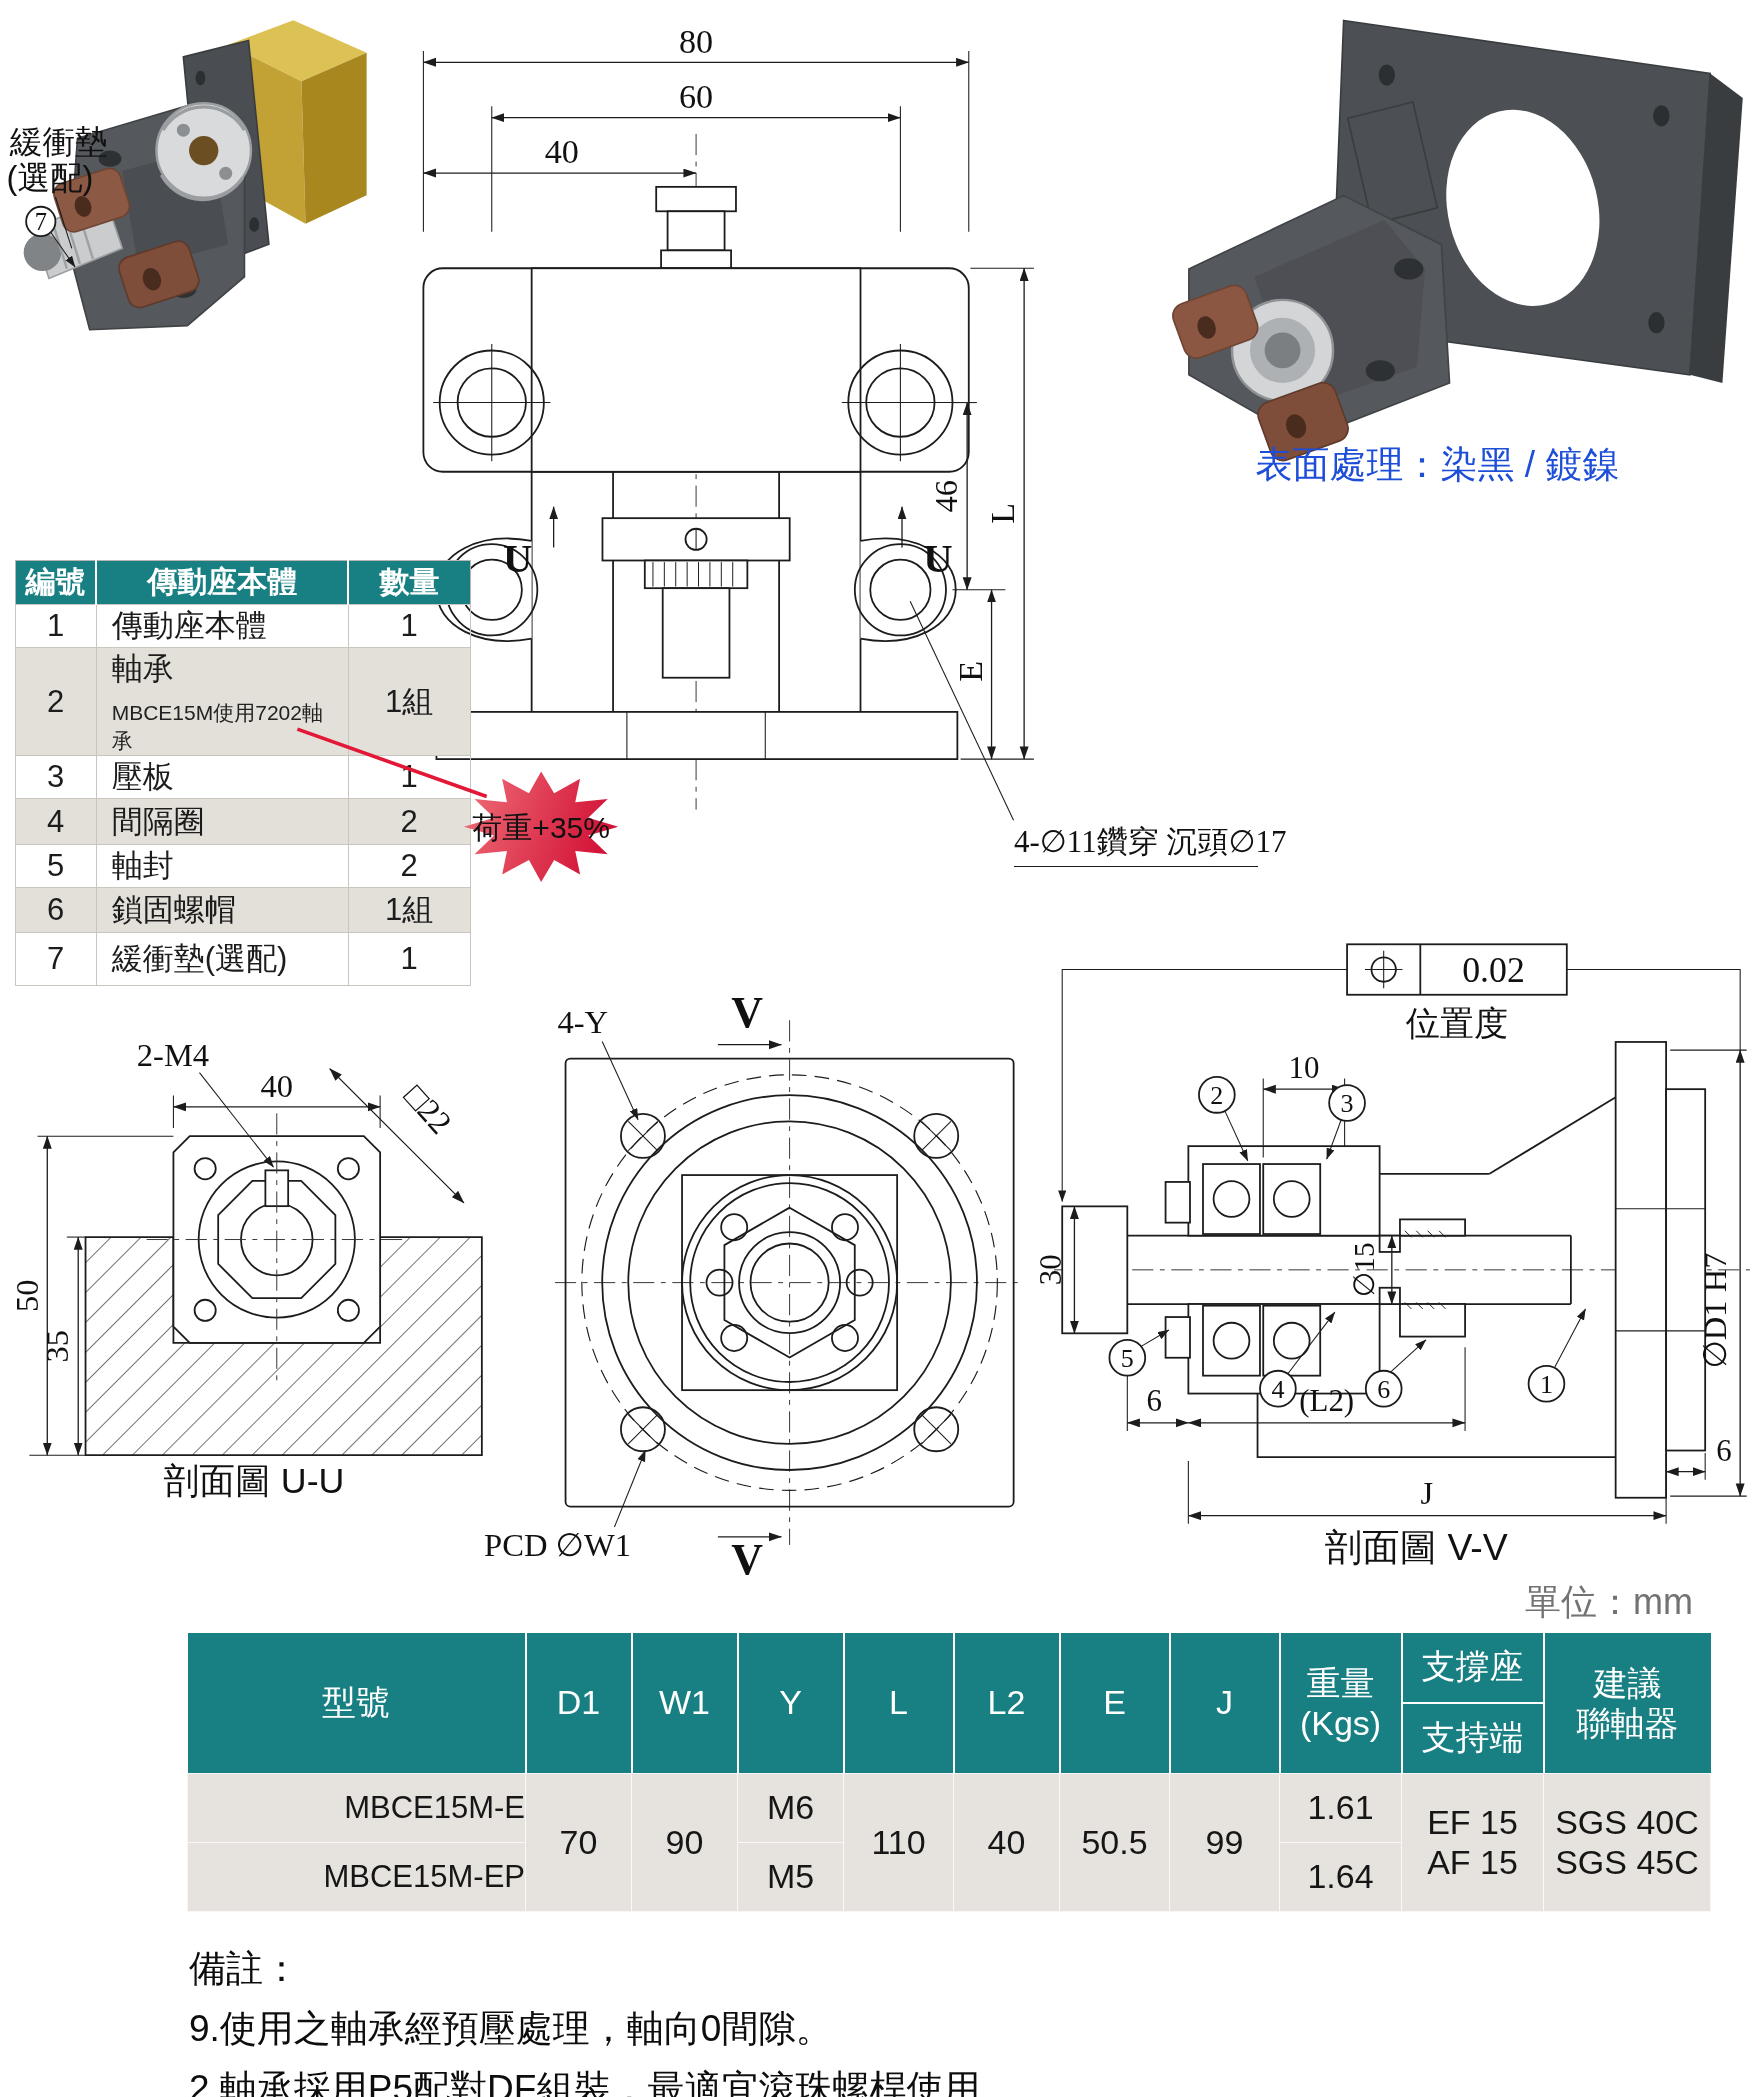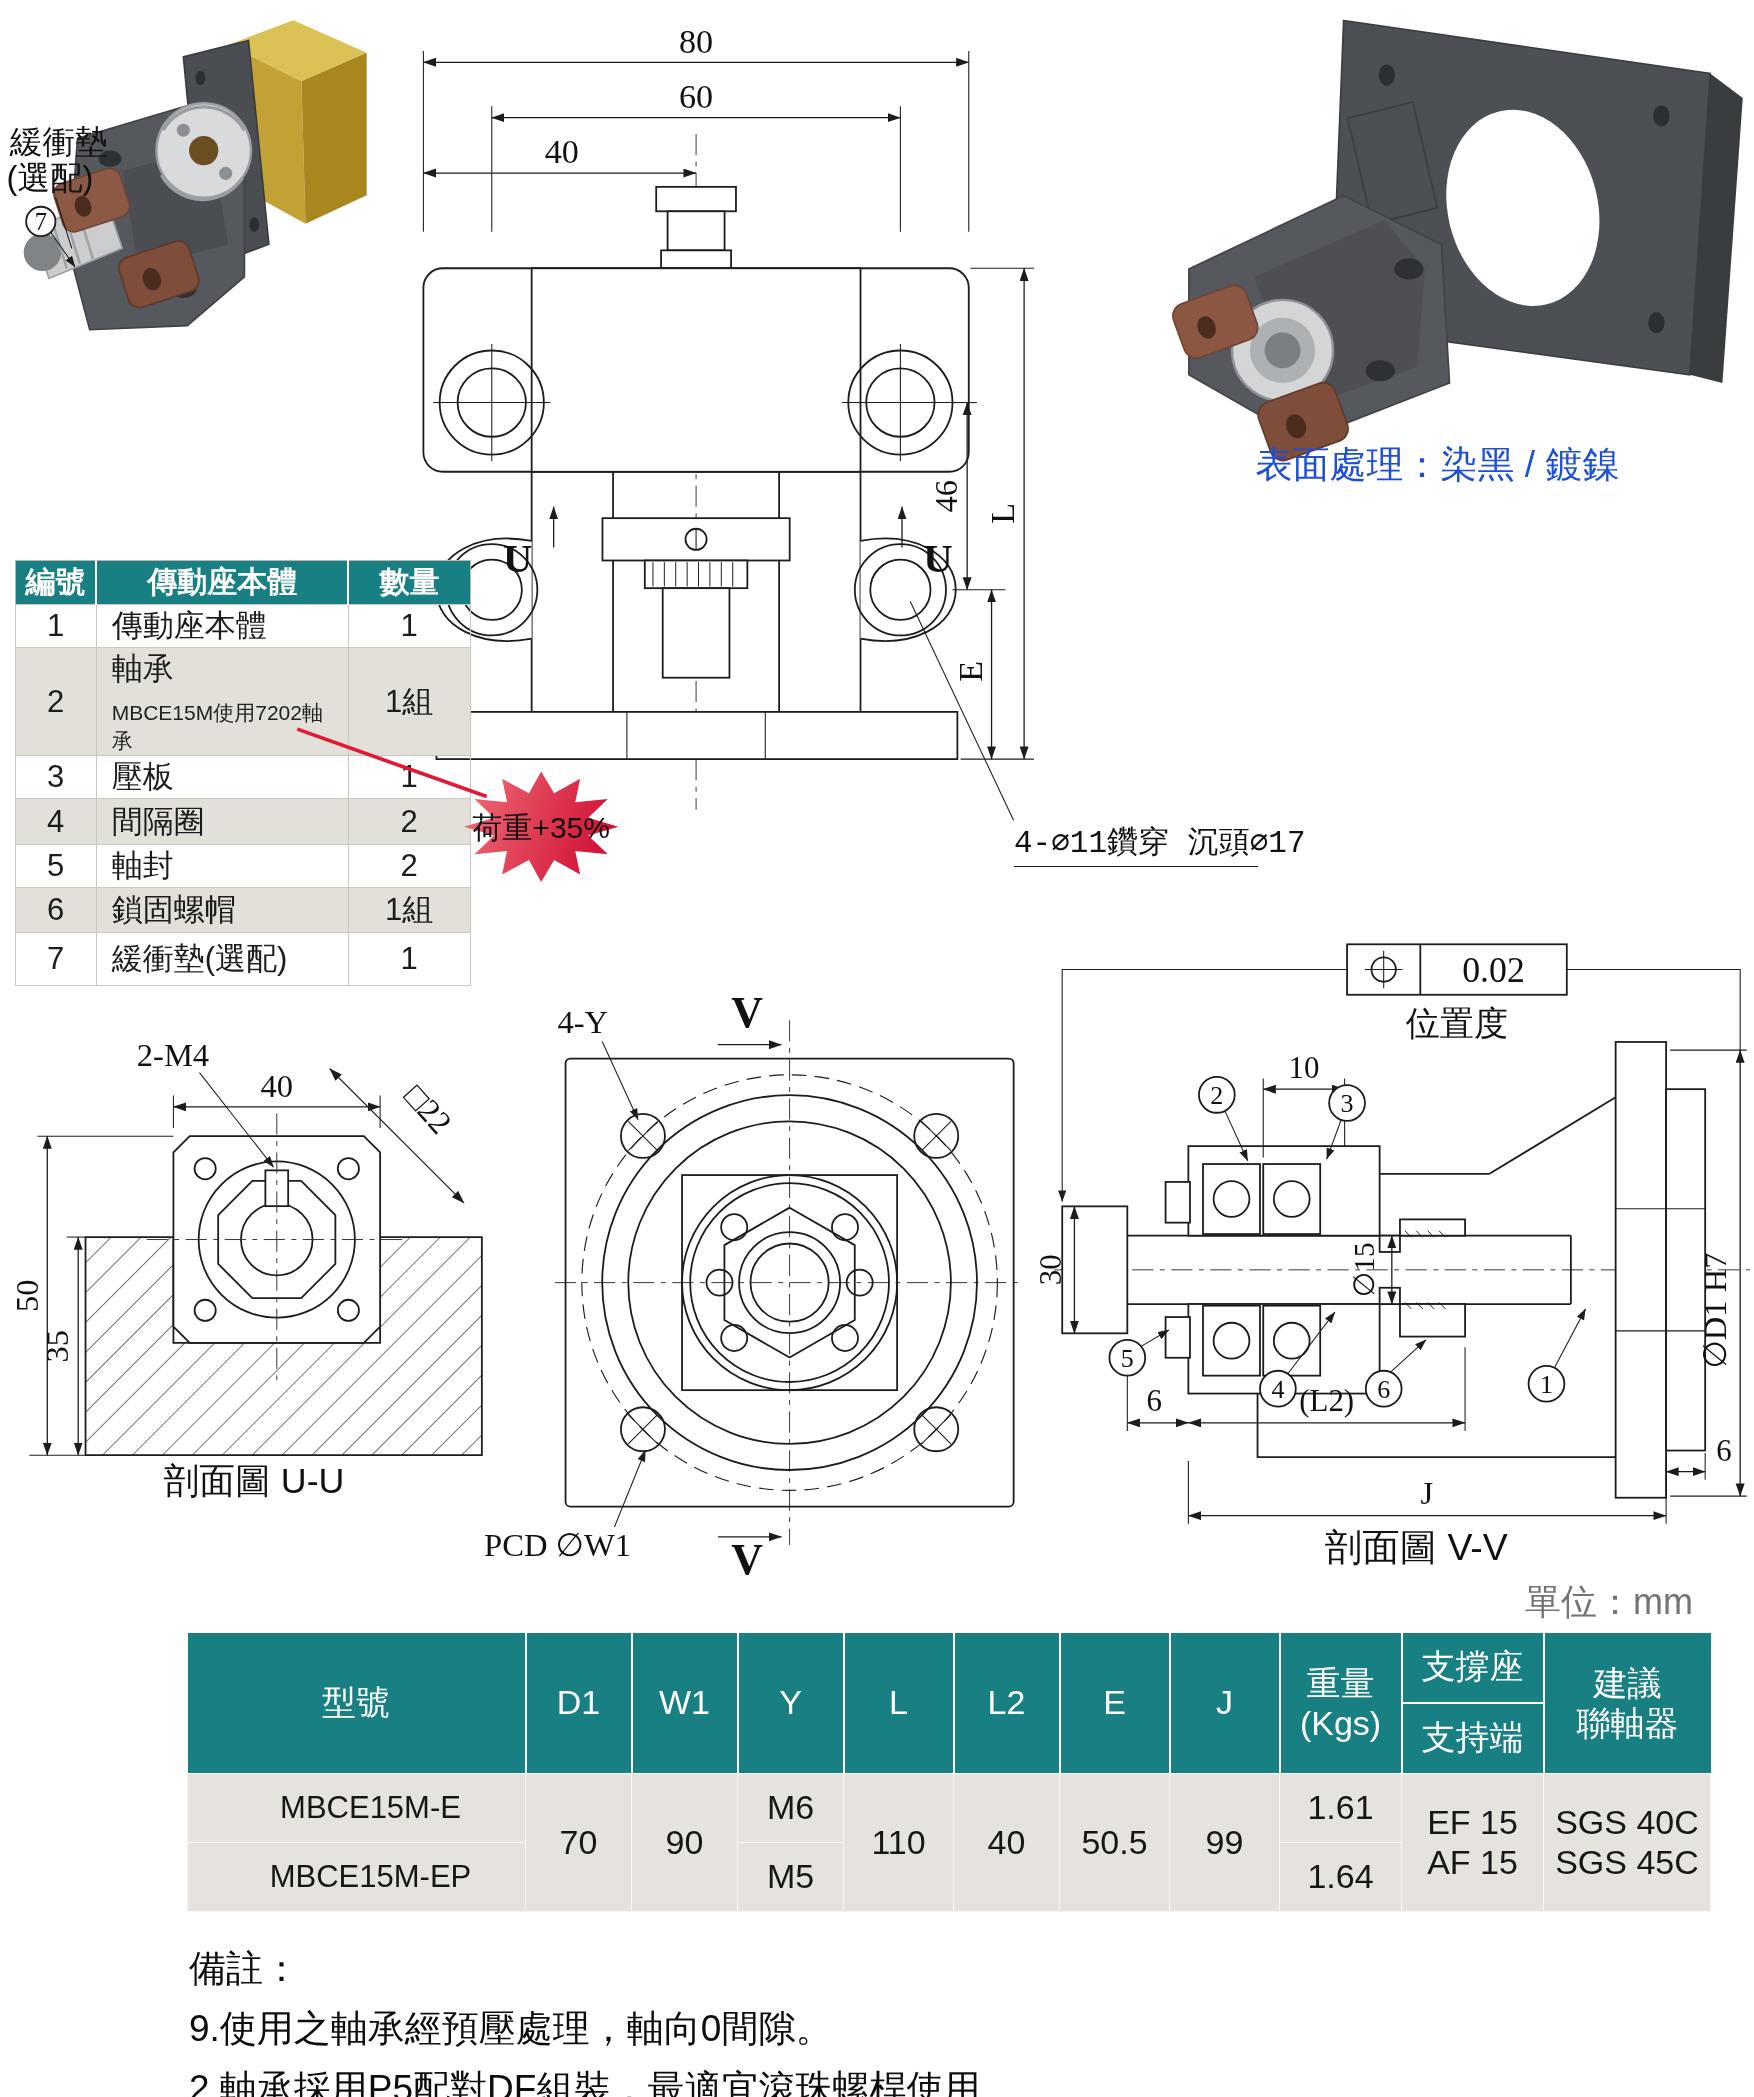--- a/index.html
+++ b/index.html
@@ -22,21 +22,21 @@
   .ptable th:first-child{border-left:none}
   .ptable td{border:0.8px solid #c9c6c0;font-size:31px;color:#1c1c1c;padding:0 6.5px;text-align:center}
   .ptable td.nm{text-align:left;padding-left:15px}
   .ptable tr.g td{background:#e3e0da}
   .ptable .sub{display:block;font-size:21px;margin-top:9px;color:#222}
   
   .stable{border-collapse:collapse;table-layout:fixed;width:1523px}
   .stable th{background:#187f82;color:#fff;font-weight:normal;font-size:34px;border-left:2.4px solid #fff;padding:0}
   .stable th:first-child{border-left:none}
   .stable td{background:#e6e3de;border:1.6px solid #f9f8f6;font-size:34px;color:#161616;text-align:center;padding:0}
-  .stable td.mdl{text-align:center;padding-left:28px;font-size:31px}
+  .stable td.mdl{text-align:right;padding-left:28px;font-size:31px}
   .model-h{font-size:46px}
   .twoLine span{display:block;line-height:1.18}
   .sup-split div{padding:11.4px 0}
   .sup-split div:first-child{border-bottom:2.4px solid #fff}
   .noteBlock{font-size:37px;line-height:1.62;color:#0d0d0d}
 </style>
 </head>
 <body>
 
 <div id="page">
@@ -183,21 +183,21 @@
   <text x="736" y="585" font-size="40" text-anchor="middle" transform="rotate(-90 736 585)">46</text>
   <line x1="818" y1="305" x2="818" y2="908" class="diml" marker-start="url(#mA)" marker-end="url(#mA)"></line>
   <text x="806" y="606" font-size="42" text-anchor="middle" transform="rotate(-90 806 606)">L</text>
   <line x1="778" y1="700" x2="778" y2="908" class="diml" marker-start="url(#mA)" marker-end="url(#mA)"></line>
   <text x="766" y="800" font-size="42" text-anchor="middle" transform="rotate(-90 766 800)">E</text>
 
   <line x1="805" y1="983" x2="678" y2="714" class="thin"></line>
 </svg>
 
 <div class="abs" style="left:1014px;top:821px;width:244px;border-bottom:1.6px solid #1c1c1c;padding-bottom:3.3px;
-     font-family:Liberation Mono, monospace;font-size:31px;white-space:nowrap">4-∅11鑽穿 沉頭∅17</div>
+     font-family:Liberation Serif, serif;font-size:31px;white-space:nowrap">4-∅11鑽穿 沉頭∅17</div>
 
 <svg class="abs" style="left:1140px;top:0" width="615" height="489" viewBox="0 0 755 600">
   <polygon points="700,90 740,120 715,470 675,460" fill="#3a3d40"></polygon>
   <polygon points="250,25 700,90 675,460 235,400" fill="#4c4f53" stroke="#3a3d40" stroke-width="2"></polygon>
   <ellipse cx="470" cy="255" rx="92" ry="122" transform="rotate(-14 470 255)" fill="#fff"></ellipse>
   <ellipse cx="303" cy="92" rx="10" ry="13" fill="#2c2f31"></ellipse>
   <ellipse cx="640" cy="142" rx="10" ry="13" fill="#2c2f31"></ellipse>
   <ellipse cx="296" cy="350" rx="10" ry="13" fill="#2c2f31"></ellipse>
   <ellipse cx="634" cy="396" rx="10" ry="13" fill="#2c2f31"></ellipse>
   <polygon points="255,145 335,125 365,255 285,275" fill="#4c4f53" stroke="#3a3d40" stroke-width="2"></polygon>

